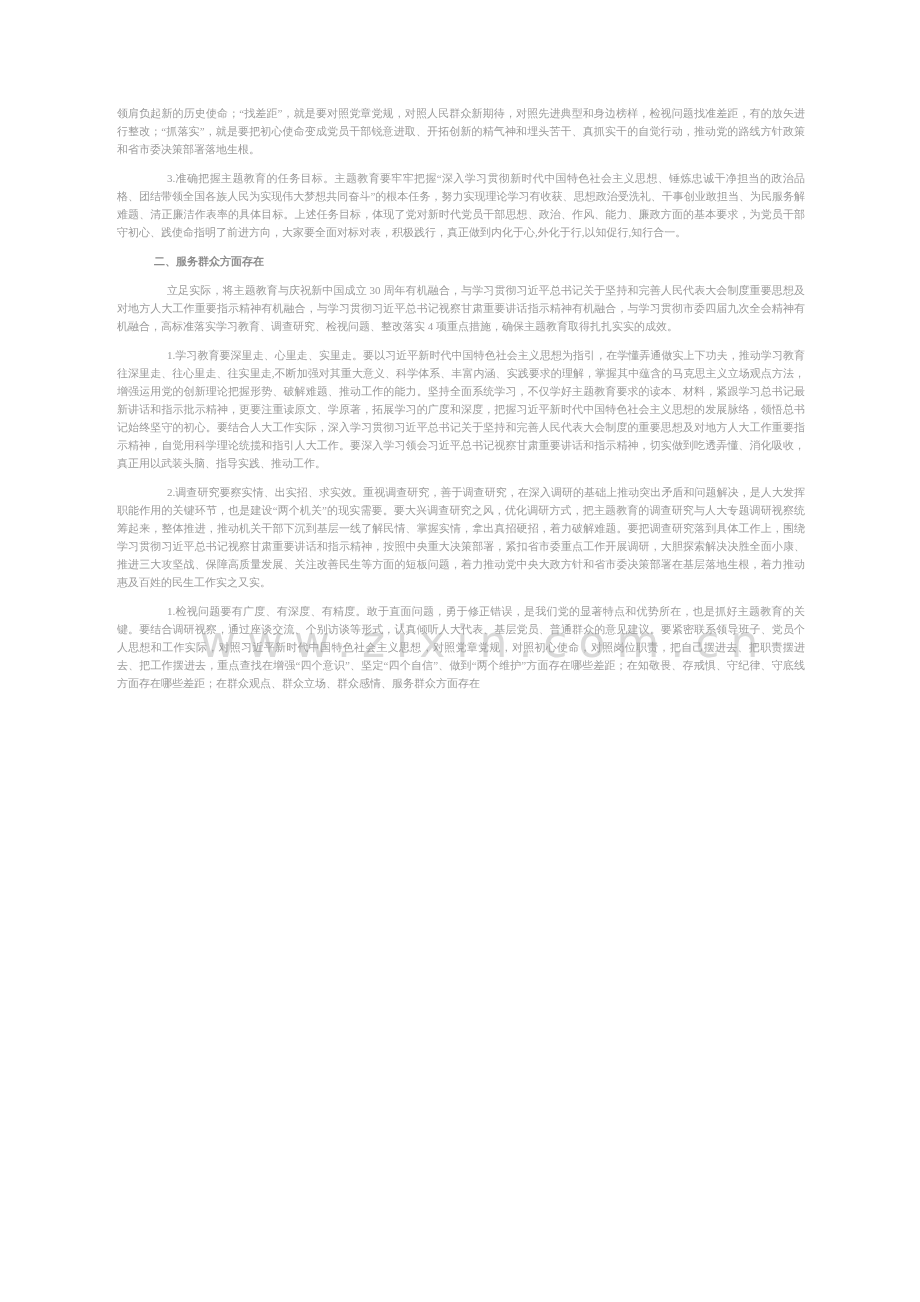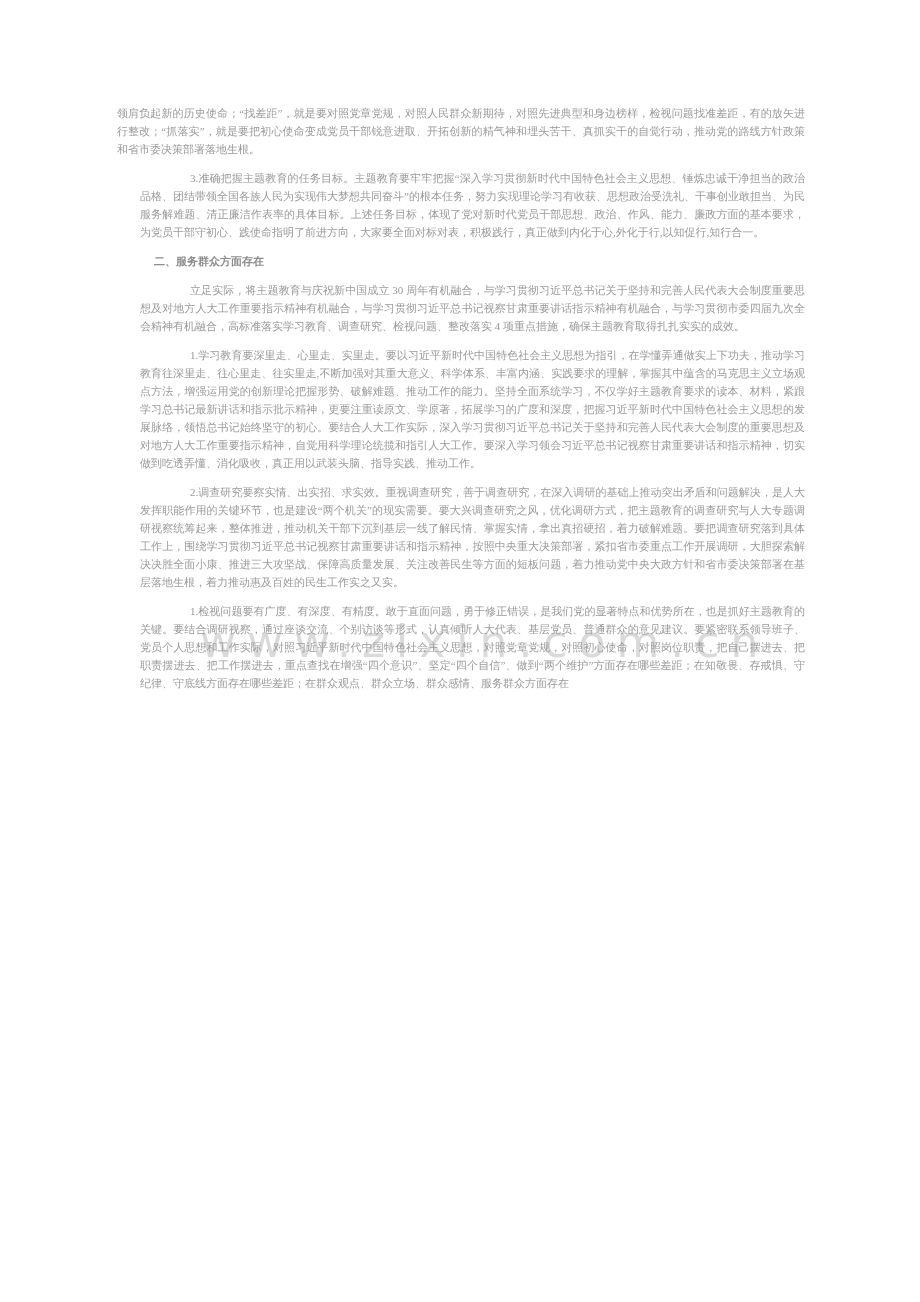--- a/index.html
+++ b/index.html
@@ -37,21 +37,20 @@
   .content p {
     margin: 0 0 11px 0;
     font-size: 11px;
     line-height: 18px;
     color: #9a9a9a;
     text-align: justify;
     text-justify: inter-ideograph;
   }
   .content p.indent {
     text-indent: 50px;
-    margin-left: 23px;
   }
   .content p.heading {
     font-weight: bold;
     color: #8d8d8d;
     text-indent: 37px;
   }
 </style>
 </head>
 <body>
 

